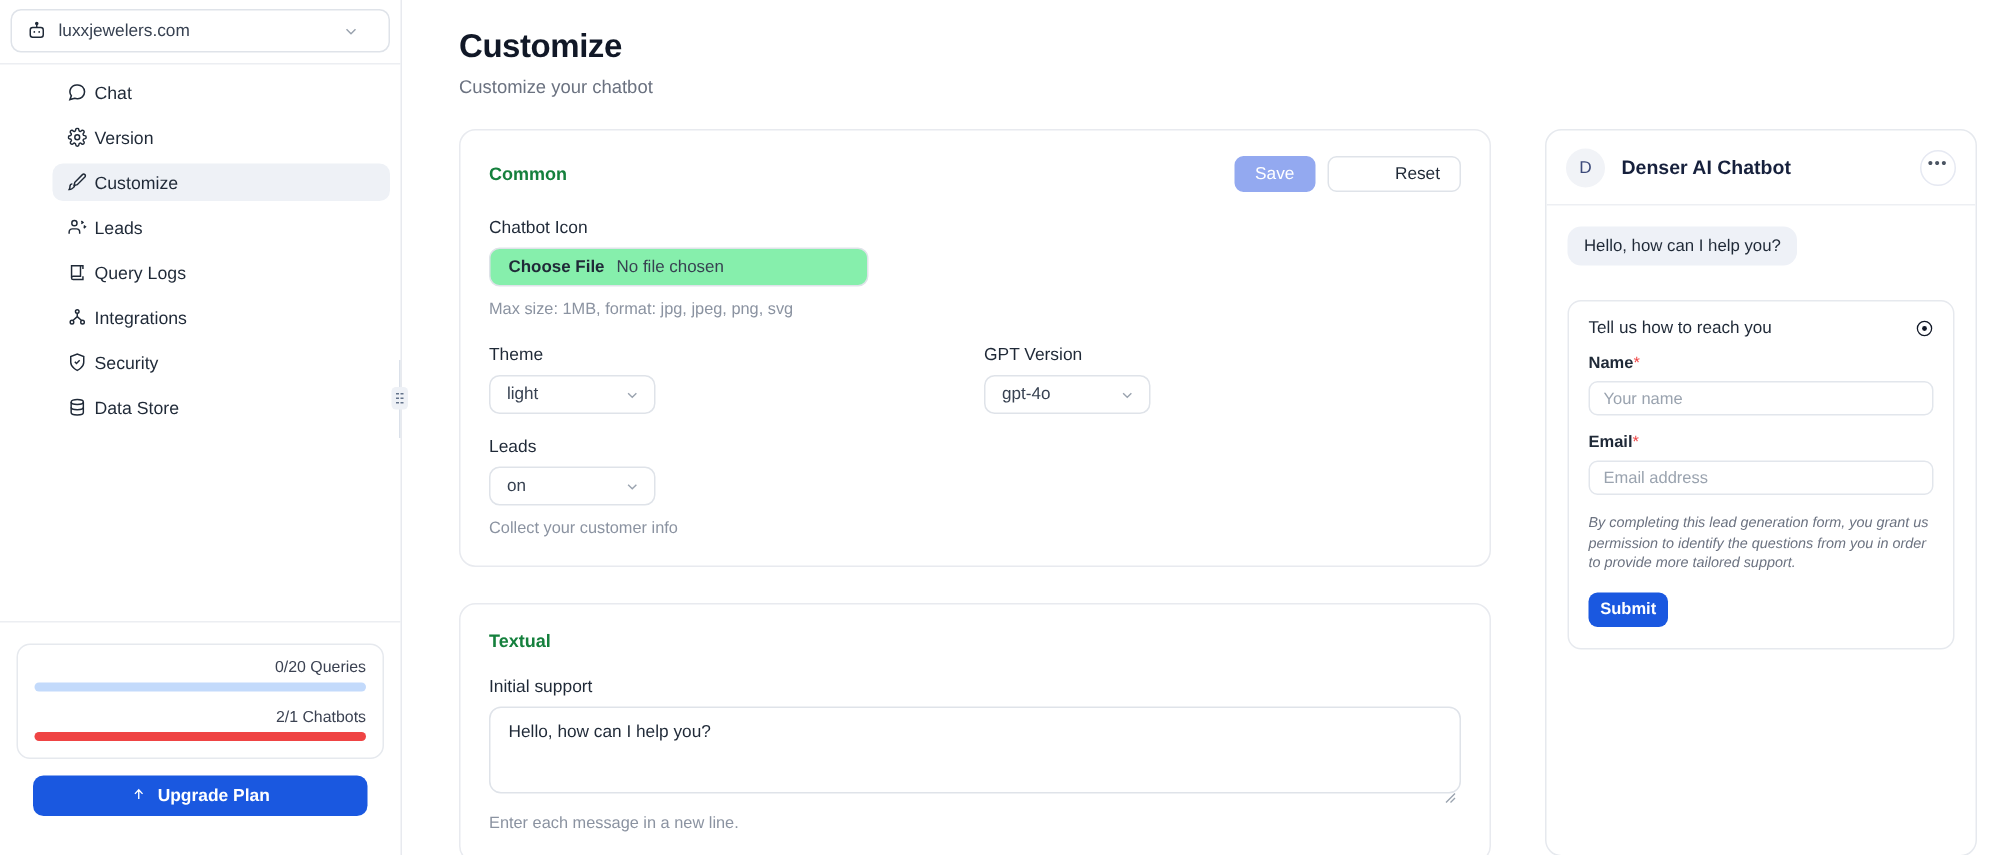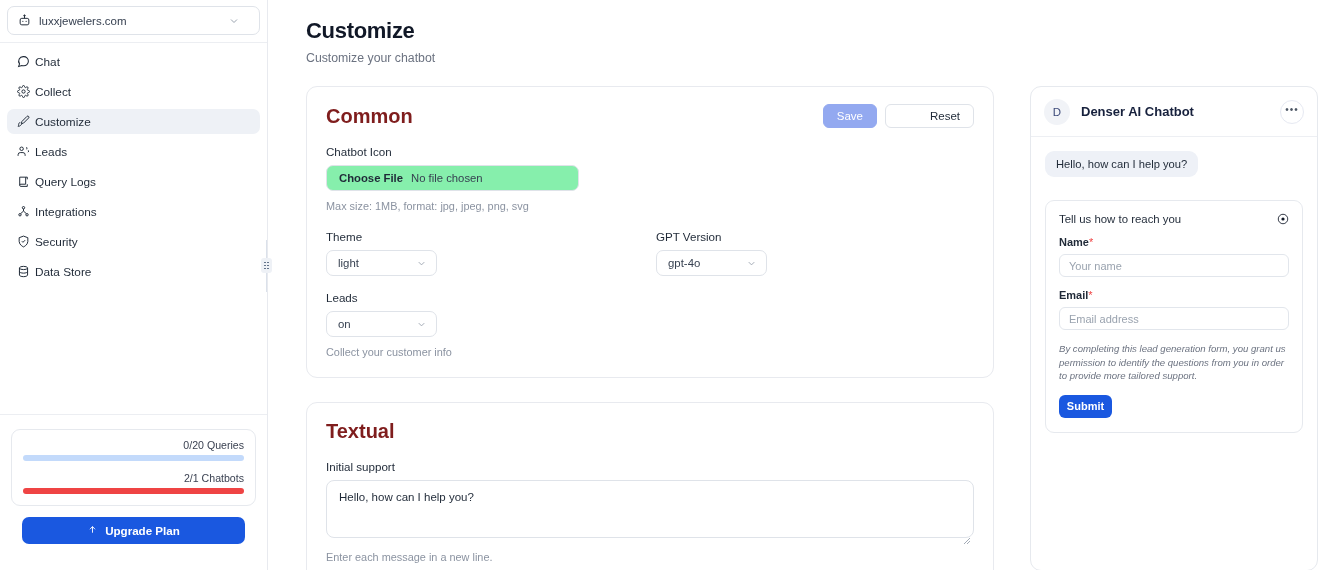--- a/index.html
+++ b/index.html
@@ -29,21 +29,21 @@
     background: #fff;
     display: flex; align-items: center;
     padding: 0 19px 0 10px;
     font-size: 11.5px; color: #374151;
     cursor: pointer;
   }
   .site-select .robot { margin-right: 8px; display: flex; align-items: center; }
   .site-select .label { flex: 1; }
   .site-select .chev { color: #9aa3af; display:flex; align-items:center; }
 
-  .nav { padding: 6px 7px 0 7px; flex: 1; }
+  .nav { padding: 6px 7px 0 7px; flex: 1; margin-left: 28px; }
   .nav-item {
     display: flex; align-items: center;
     height: 25px; margin-bottom: 5px;
     border-radius: 7px;
     padding: 0 10px;
     font-size: 11.8px; color: #1f2937;
     cursor: pointer;
   }
   .nav-item .ico { width: 18px; display: flex; align-items: center; color: #1f2937; }
   .nav-item.active { background: #eef1f6; }
@@ -90,21 +90,21 @@
 
   .content-row { display: flex; gap: 36px; margin-top: 21px; }
   .col-left { width: 688px; flex: 0 0 688px; }
 
   .card {
     border: 1px solid #e8eaef; border-radius: 11px;
     background: #fff; padding: 17px 19px 19px 19px;
   }
   .card + .card { margin-top: 24px; }
   .card-head { display: flex; align-items: center; justify-content: space-between; }
-  .card-title { font-size: 20px; font-weight: bold; color: #7f1d1d; }
+  .card-title { font-size: 12px; font-weight: bold; color: #15803d; }
   .card-actions { display: flex; gap: 8px; }
   .btn {
     height: 24px; border-radius: 6px; font-size: 11.5px;
     display: flex; align-items: center; justify-content: center;
     padding: 0 13px; cursor: pointer;
   }
   .btn-save { background: #93a9f0; color: #fff; border: 1px solid #93a9f0; }
   .btn-reset { background: #fff; color: #1f2937; border: 1px solid #dfe3e9; padding-left: 44px; }
 
   .field-label { font-size: 11.6px; color: #1f2937; margin-bottom: 7px; font-weight: 500; }
@@ -235,21 +235,21 @@
         </span>
         <span>Chat</span>
       </div>
       <div class="nav-item">
         <span class="ico">
           <svg width="13" height="13" viewBox="0 0 24 24" fill="none" stroke="currentColor" stroke-width="1.8">
               <circle cx="12" cy="12" r="3"></circle>
               <path d="M19.4 15a1.6 1.6 0 0 0 .3 1.8l.1.1a2 2 0 1 1-2.8 2.8l-.1-.1a1.6 1.6 0 0 0-1.8-.3 1.6 1.6 0 0 0-1 1.5V21a2 2 0 1 1-4 0v-.1A1.6 1.6 0 0 0 9 19.4a1.6 1.6 0 0 0-1.8.3l-.1.1a2 2 0 1 1-2.8-2.8l.1-.1a1.6 1.6 0 0 0 .3-1.8 1.6 1.6 0 0 0-1.5-1H3a2 2 0 1 1 0-4h.1A1.6 1.6 0 0 0 4.6 9a1.6 1.6 0 0 0-.3-1.8l-.1-.1a2 2 0 1 1 2.8-2.8l.1.1a1.6 1.6 0 0 0 1.8.3H9a1.6 1.6 0 0 0 1-1.5V3a2 2 0 1 1 4 0v.1a1.6 1.6 0 0 0 1 1.5 1.6 1.6 0 0 0 1.8-.3l.1-.1a2 2 0 1 1 2.8 2.8l-.1.1a1.6 1.6 0 0 0-.3 1.8V9a1.6 1.6 0 0 0 1.5 1H21a2 2 0 1 1 0 4h-.1a1.6 1.6 0 0 0-1.5 1z"></path>
             </svg>
         </span>
-        <span>Collect</span>
+        <span>Version</span>
       </div>
       <div class="nav-item active">
         <span class="ico">
           <svg width="13" height="13" viewBox="0 0 24 24" fill="none" stroke="currentColor" stroke-width="1.8">
               <path d="M18.4 2.6a2 2 0 0 1 3 3L12 15l-4 1 1-4z"></path>
               <path d="M6 14c-2 0-3 1.5-3 3.5S2 21 2 21s2 0 3.5-1S9 17 9 16"></path>
             </svg>
         </span>
         <span>Customize</span>
       </div>

